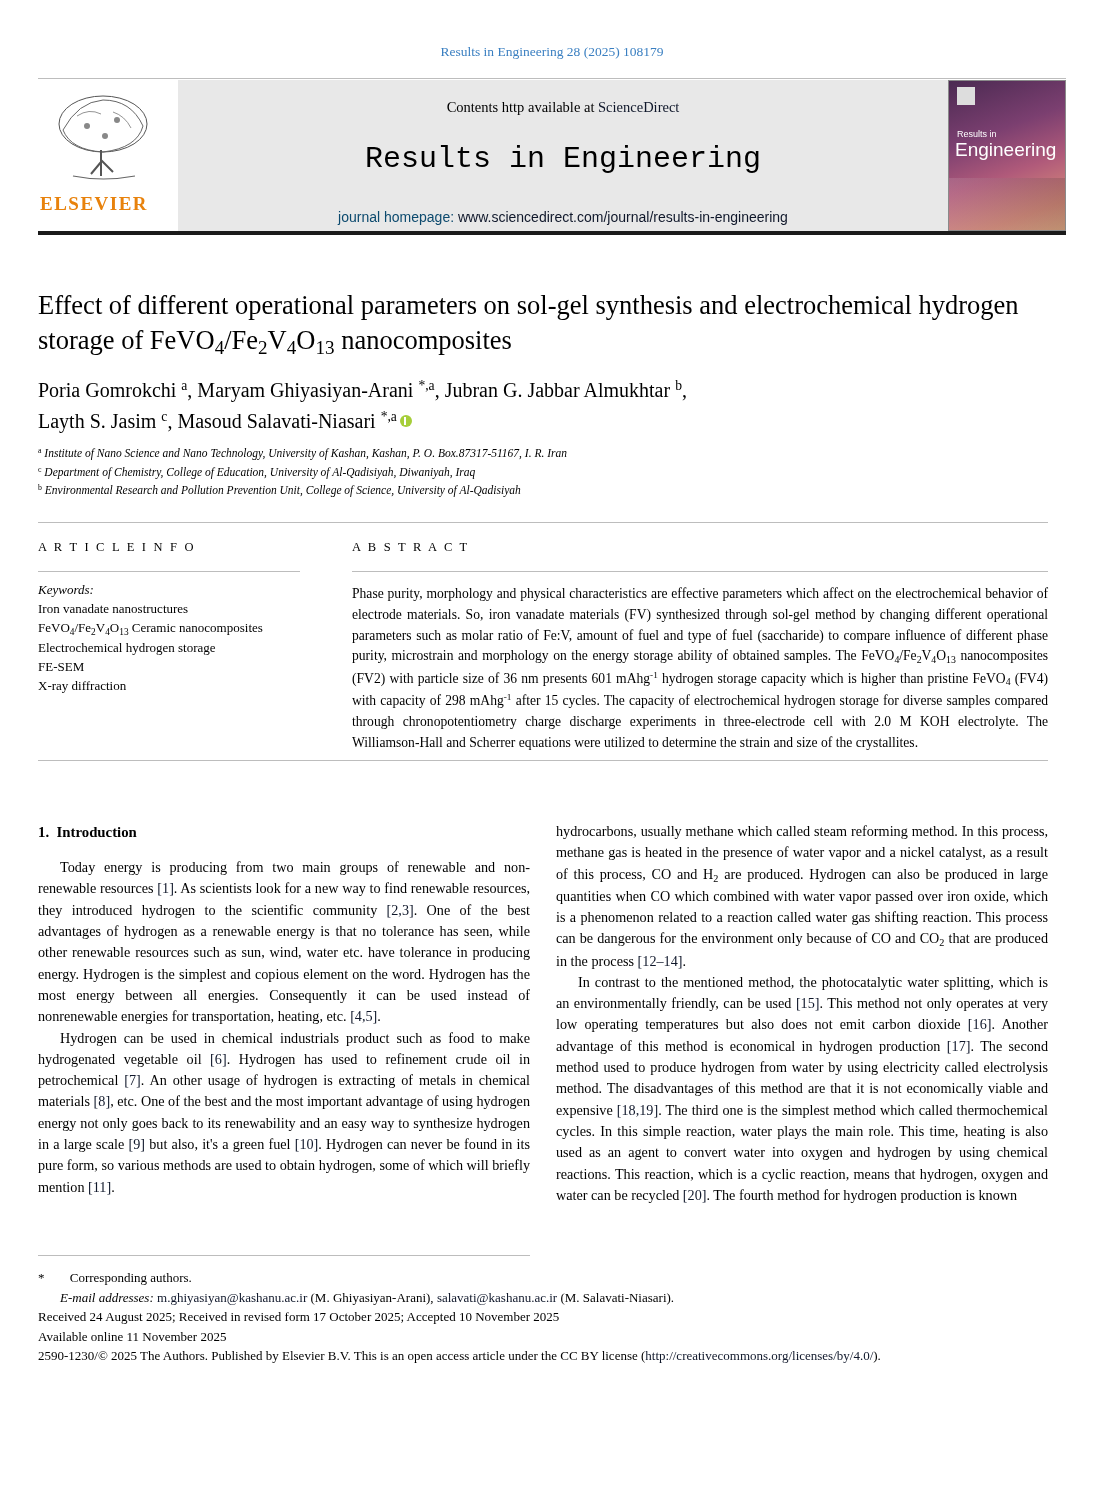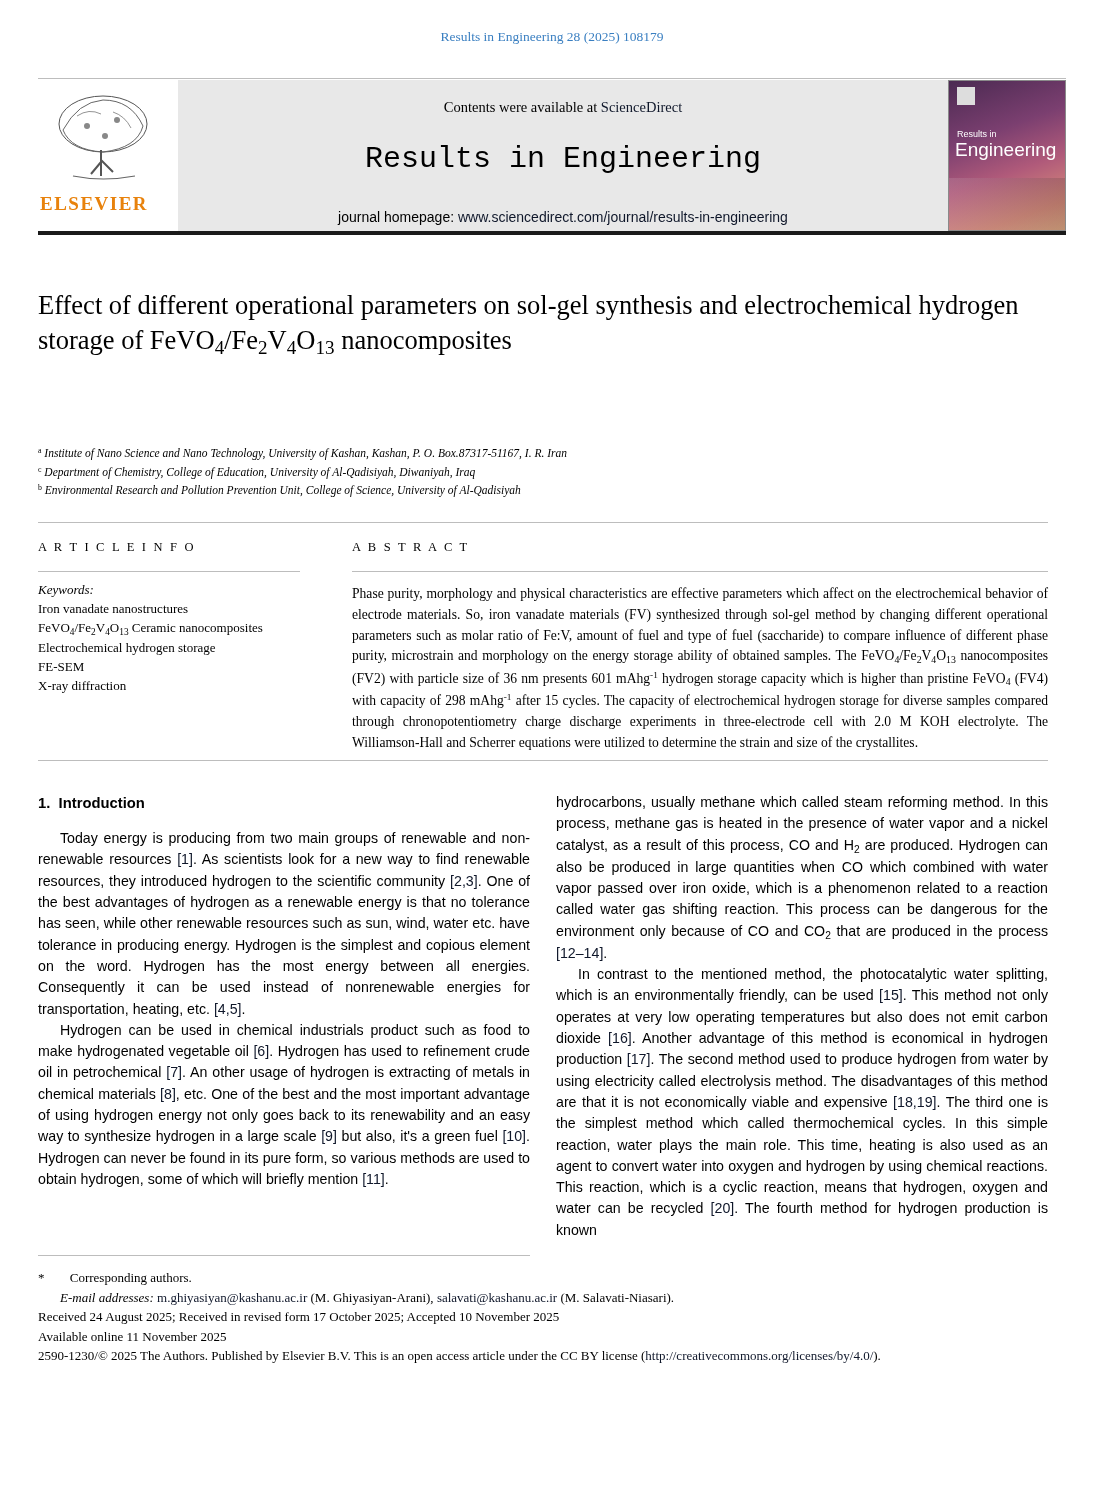--- a/index.html
+++ b/index.html
@@ -16,21 +16,21 @@
     font-family: "Liberation Serif", serif;
     color: #000;
     overflow: hidden;
     box-sizing: border-box;
   }
   a, .link { color: #0f172a; text-decoration: none; }
 
   
   .runhead {
     position: absolute;
-    top: 29px;
+    top: 44px;
     left: 0;
     width: 100%;
     text-align: center;
     font-size: 13.5px;
     color: #3a7fc1;
     font-family: "Liberation Serif", serif;
   }
 
   
   .masthead {
@@ -85,21 +85,21 @@
   .journal-title {
     font-size: 30px;
     padding-top: 26px;
     font-family: Liberation Mono, monospace;
   }
   .homepage-line {
     font-size: 14px;
     padding-top: 33px;
     font-family: "Liberation Sans", sans-serif;
   }
-  .homepage-label { color: #000000; font-family: "Liberation Sans", sans-serif; }
+  .homepage-label { color: #0c4a6e; font-family: "Liberation Sans", sans-serif; }
   .cover {
     flex: 0 0 118px;
     width: 118px;
     position: relative;
     background: linear-gradient(160deg, #4b2a52 0%, #7b3f70 35%, #b05a7a 60%, #d68a7a 85%, #e8b08a 100%);
     border: 1px solid #8a8a8a;
     box-sizing: border-box;
     overflow: hidden;
   }
   .cover-small {
@@ -245,26 +245,26 @@
   .abs-text {
     font-size: 13.6px;
     line-height: 1.53;
     text-align: justify;
     font-family: "Liberation Serif", serif;
   }
 
   
   .body-col {
     position: absolute;
-    top: 792px;
+    top: 821px;
     width: 492px;
     font-size: 14.2px;
     line-height: 1.5;
     text-align: justify;
-    font-family: Liberation Sans, sans-serif;
+    font-family: Liberation Serif, serif;
   }
   .col-left { left: 38px; }
   .col-right { left: 556px; }
   .intro-head {
     font-weight: bold;
     font-size: 14.8px;
     margin-bottom: 14px;
   }
   .body-col p { margin: 0; text-indent: 22px; }
 
@@ -309,21 +309,21 @@
           <path d="M34 26 Q46 18 58 24 M70 22 Q82 26 88 38" stroke="#777" stroke-width="0.8" fill="none"></path>
           <circle cx="44" cy="36" r="3" fill="#888"></circle>
           <circle cx="74" cy="30" r="3" fill="#888"></circle>
           <circle cx="62" cy="46" r="3" fill="#888"></circle>
         </svg>
         <div class="elsevier-word">ELSEVIER</div>
       </div>
 
       <div class="masthead-center">
         <div class="contents-line">
-          <span>Contents were available at </span><span class="link">ScienceDirect</span>
+          <span>Contents http available at </span><span class="link">ScienceDirect</span>
         </div>
         <div class="journal-title">Results in Engineering</div>
         <div class="homepage-line">
           <span class="homepage-label">journal homepage: </span><span class="link">www.sciencedirect.com/journal/results-in-engineering</span>
         </div>
       </div>
 
       <div class="cover">
         <div class="cover-small"></div>
         <div class="cover-results">Results in</div>
@@ -331,20 +331,24 @@
         <div class="cover-band"></div>
       </div>
     </div>
   </div>
   <div class="rule-thick"></div>
 
   <div class="title">
     <span>Effect of different operational parameters on sol-gel synthesis and electrochemical hydrogen storage of FeVO</span><sub>4</sub><span>/Fe</span><sub>2</sub><span>V</span><sub>4</sub><span>O</span><sub>13</sub><span> nanocomposites</span>
   </div>
 
+  <div class="authors">
+    <div><span id="auth1">Poria Gomrokchi <sup>a</sup>, Maryam Ghiyasiyan-Arani <sup>*,a</sup>, Jubran G. Jabbar Almukhtar <sup>b</sup>,</span></div>
+    <div><span id="auth2">Layth S. Jasim <sup>c</sup>, Masoud Salavati-Niasari <sup>*,a</sup></span><span class="orcid"></span></div>
+  </div>
 
   <div class="affils">
     <div><sup>a</sup><span id="aff0"> Institute of Nano Science and Nano Technology, University of Kashan, Kashan, P. O. Box.87317-51167, I. R. Iran</span></div>
     <div><sup>c</sup><span id="aff2"> Department of Chemistry, College of Education, University of Al-Qadisiyah, Diwaniyah, Iraq</span></div>
     <div><sup>b</sup><span id="aff1"> Environmental Research and Pollution Prevention Unit, College of Science, University of Al-Qadisiyah</span></div>
   </div>
 
   <div class="info-rule-top"></div>
 
   <div class="info-col">

